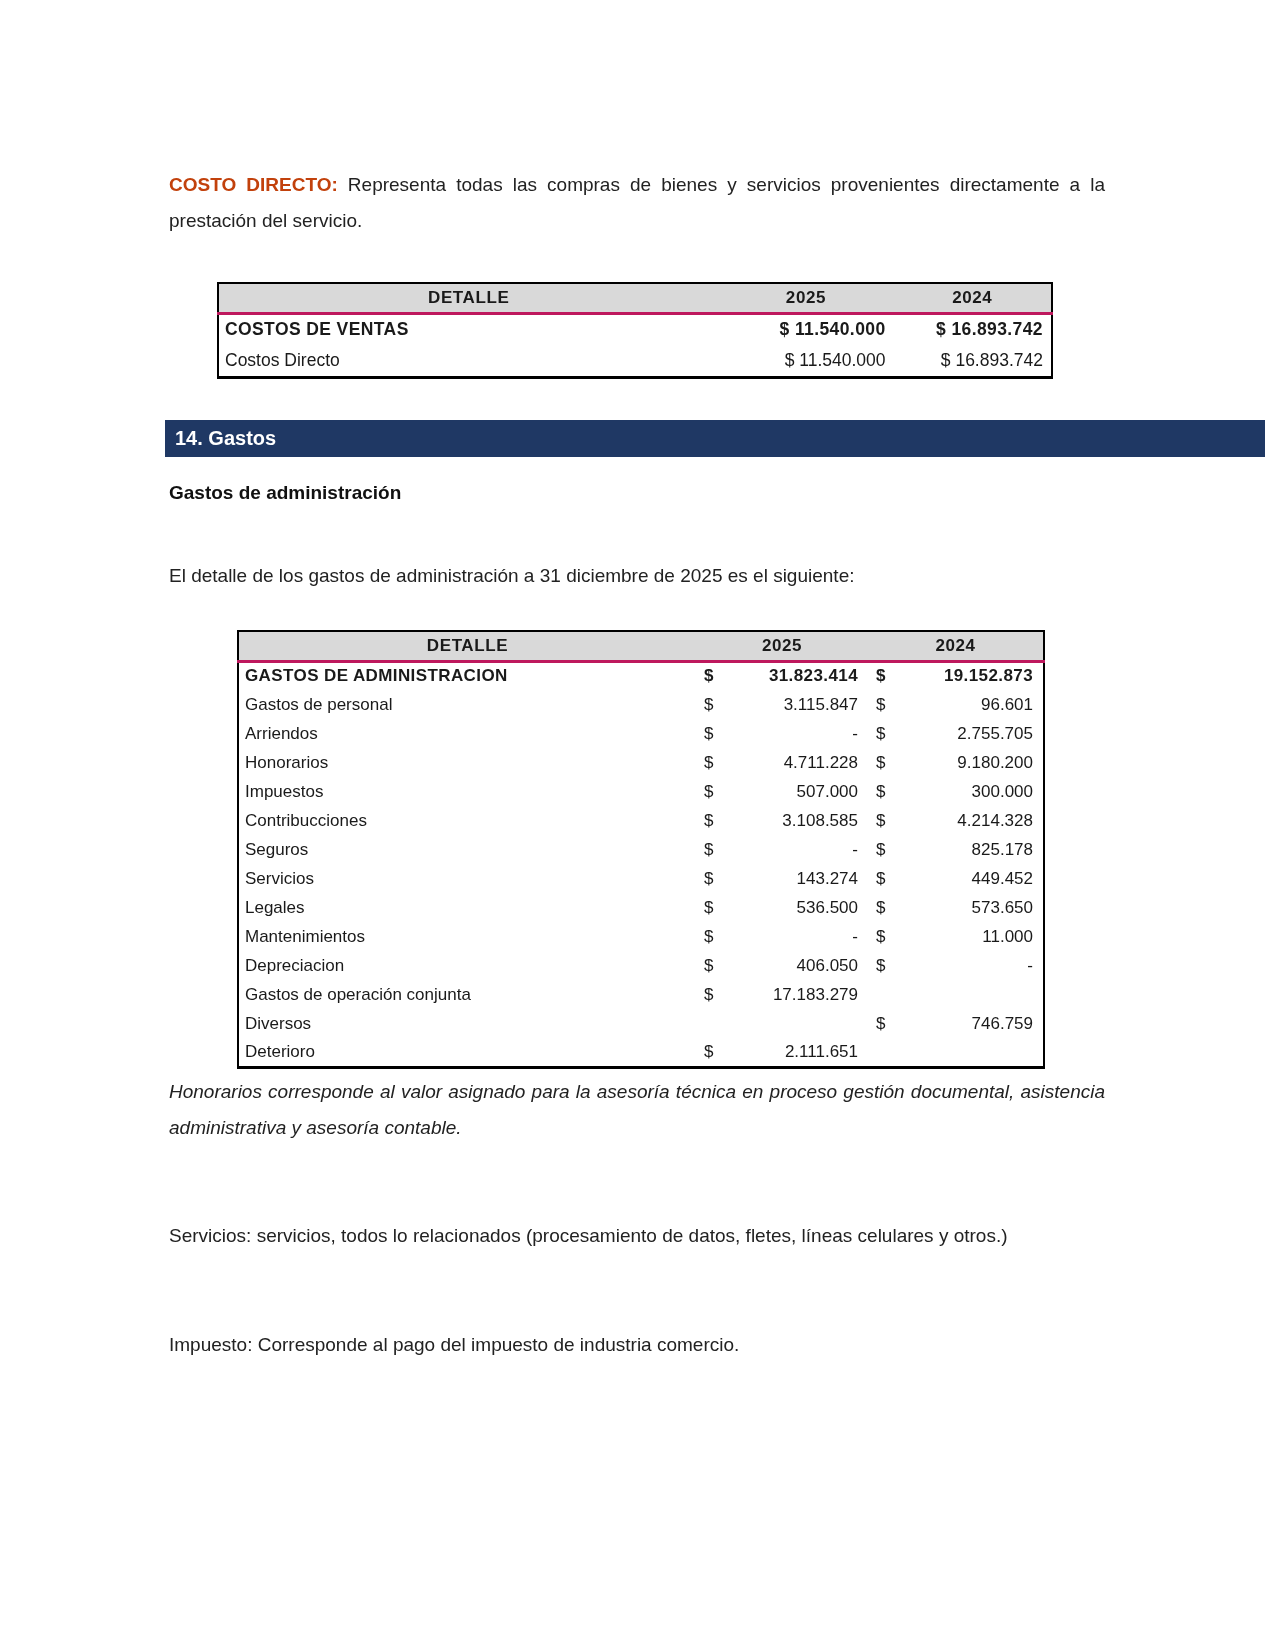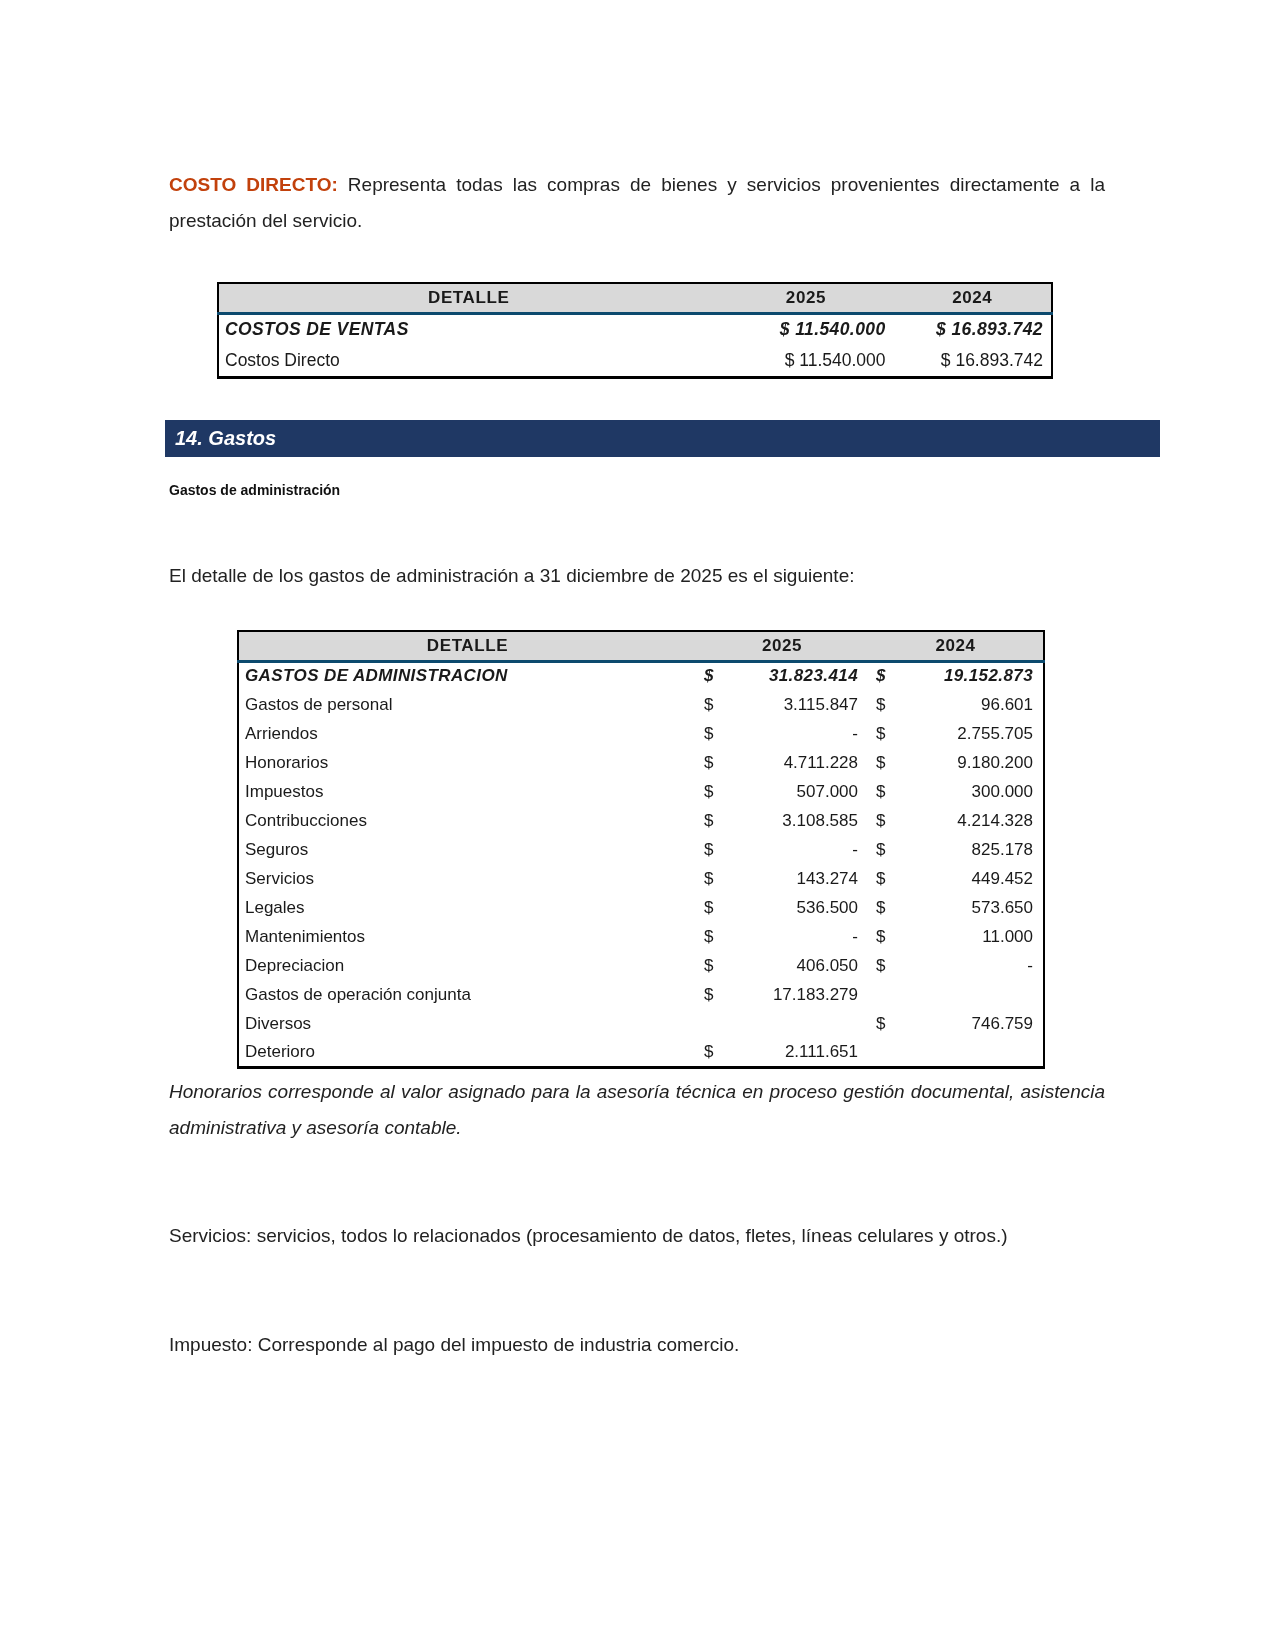--- a/index.html
+++ b/index.html
@@ -22,53 +22,52 @@
     color: #222222;
   }
   .justify { text-align: justify; }
   .lead { font-weight: bold; color: #c2410c; }
 
   
   .section-bar {
     position: absolute;
     left: 165px;
     top: 420px;
-    width: 995px;
+    width: 1100px;
     height: 37px;
     background: #1F3864;
     color: #ffffff;
     font-size: 20px;
-    font-style: italic;
     font-weight: bold;
     line-height: 37px;
     padding-left: 10px;
   }
 
   .subheading {
     position: absolute;
     left: 169px;
     top: 482px;
-    font-size: 14px;
+    font-size: 19px;
     font-weight: bold;
     color: #111111;
   }
 
   
   table { border-collapse: collapse; table-layout: fixed; }
   th, td { overflow: hidden; white-space: nowrap; }
   thead th {
     background: #D9D9D9;
     font-weight: bold;
     font-size: 17px;
     letter-spacing: 0.6px;
     text-align: center;
-    border-bottom: 3px solid #0c4a6e;
+    border-bottom: 3px solid #be185d;
     color: #1a1a1a;
   }
-  .bold-row td { font-weight: bold; letter-spacing: 0.4px; color: #000000; font-style: italic; }
+  .bold-row td { font-weight: bold; letter-spacing: 0.4px; color: #000000; }
 
   
   .costs-table {
     position: absolute;
     left: 217px;
     top: 282px;
     width: 836px;
     border: 2px solid #000000;
     border-bottom-width: 3px;
     font-size: 17.5px;

